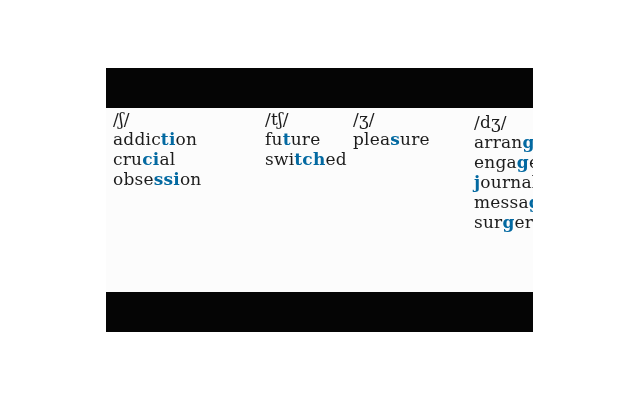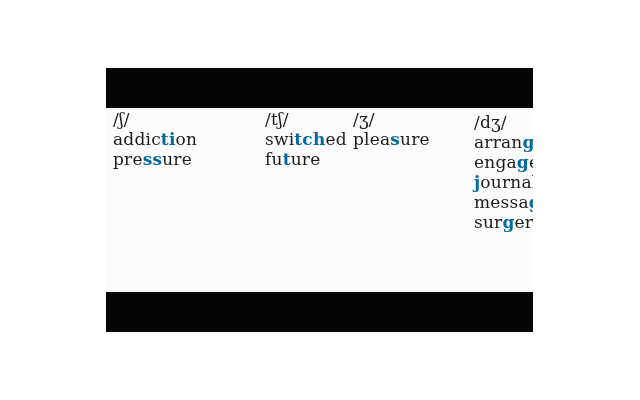--- a/index.html
+++ b/index.html
@@ -66,26 +66,27 @@
 </head>
 <body>
 
 <div class="page" style="background: rgb(255, 255, 255);">
   <div class="scan" style="background: rgb(252, 252, 252);">
     <div class="bar top"></div>
     <div class="table-area">
         <div class="column col1">
           <div class="phoneme">/ʃ/</div>
           <div class="word">addic<b>ti</b>on</div>
-          <div class="word">pre<b>ss</b>ure</div>
+          <div class="word">cru<b>ci</b>al</div>
+          <div class="word">obse<b>ssi</b>on</div>
         </div>
         <div class="column col2">
           <div class="phoneme">/tʃ/</div>
+          <div class="word">fu<b>t</b>ure</div>
           <div class="word">swi<b>tch</b>ed</div>
-          <div class="word">fu<b>t</b>ure</div>
         </div>
         <div class="column col3">
           <div class="phoneme">/ʒ/</div>
           <div class="word">plea<b>s</b>ure</div>
         </div>
         <div class="column col4">
           <div class="phoneme">/dʒ/</div>
           <div class="word">arran<b>ge</b></div>
           <div class="word">enga<b>g</b>ed</div>
           <div class="word"><b>j</b>ournali</div>

